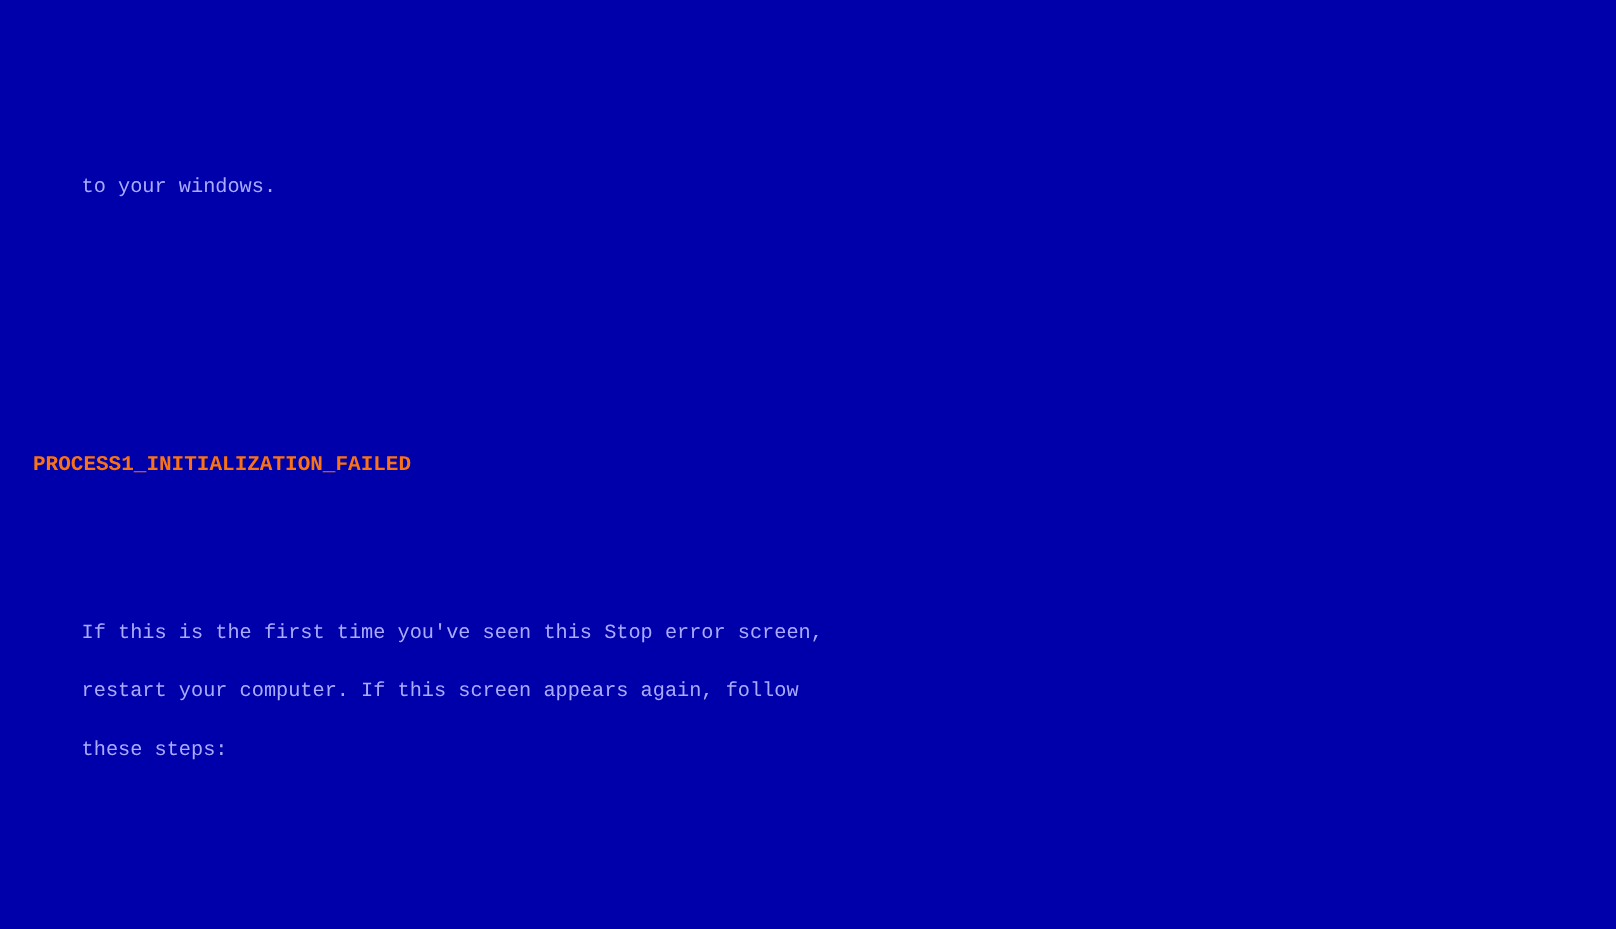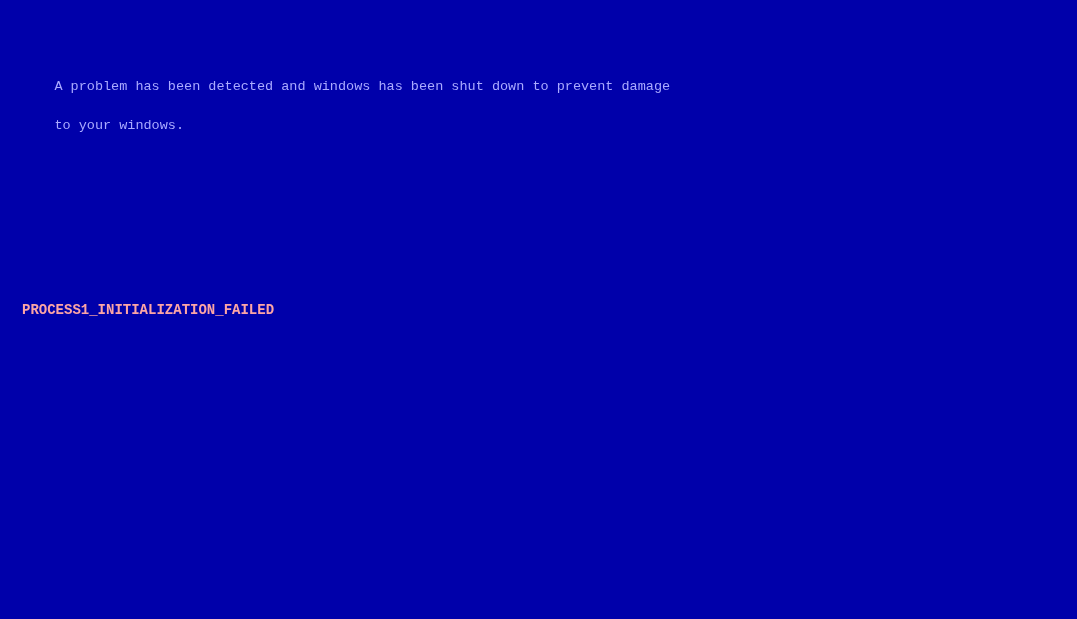--- a/index.html
+++ b/index.html
@@ -32,40 +32,45 @@
     }
 
     .block {
       margin-bottom: 14px;
     }
 
     .error-code {
       margin-bottom: 14px;
       font-weight: bold;
       font-size: 14px;
-      color: #fca5a5;
+      color: #f97316;
     }
 
     .blank-line {
       height: 14px;
     }
   </style>
 </head>
 <body>
 
 <div class="bsod-screen">
   <div class="block">
-    <span>A problem has been detected and windows has been shut down to prevent damage</span><br>
+    <br>
     <span>to your windows.</span>
   </div>
 
   <div class="blank-line"></div>
 
   <div class="error-code">PROCESS1_INITIALIZATION_FAILED</div>
 
+  <div class="block">
+    <span>If this is the first time you've seen this Stop error screen,</span><br>
+    <span>restart your computer. If this screen appears again, follow</span><br>
+    <span>these steps:</span>
+  </div>
 
   <div class="blank-line"></div>
 
   
 
   
 
   
 
   

